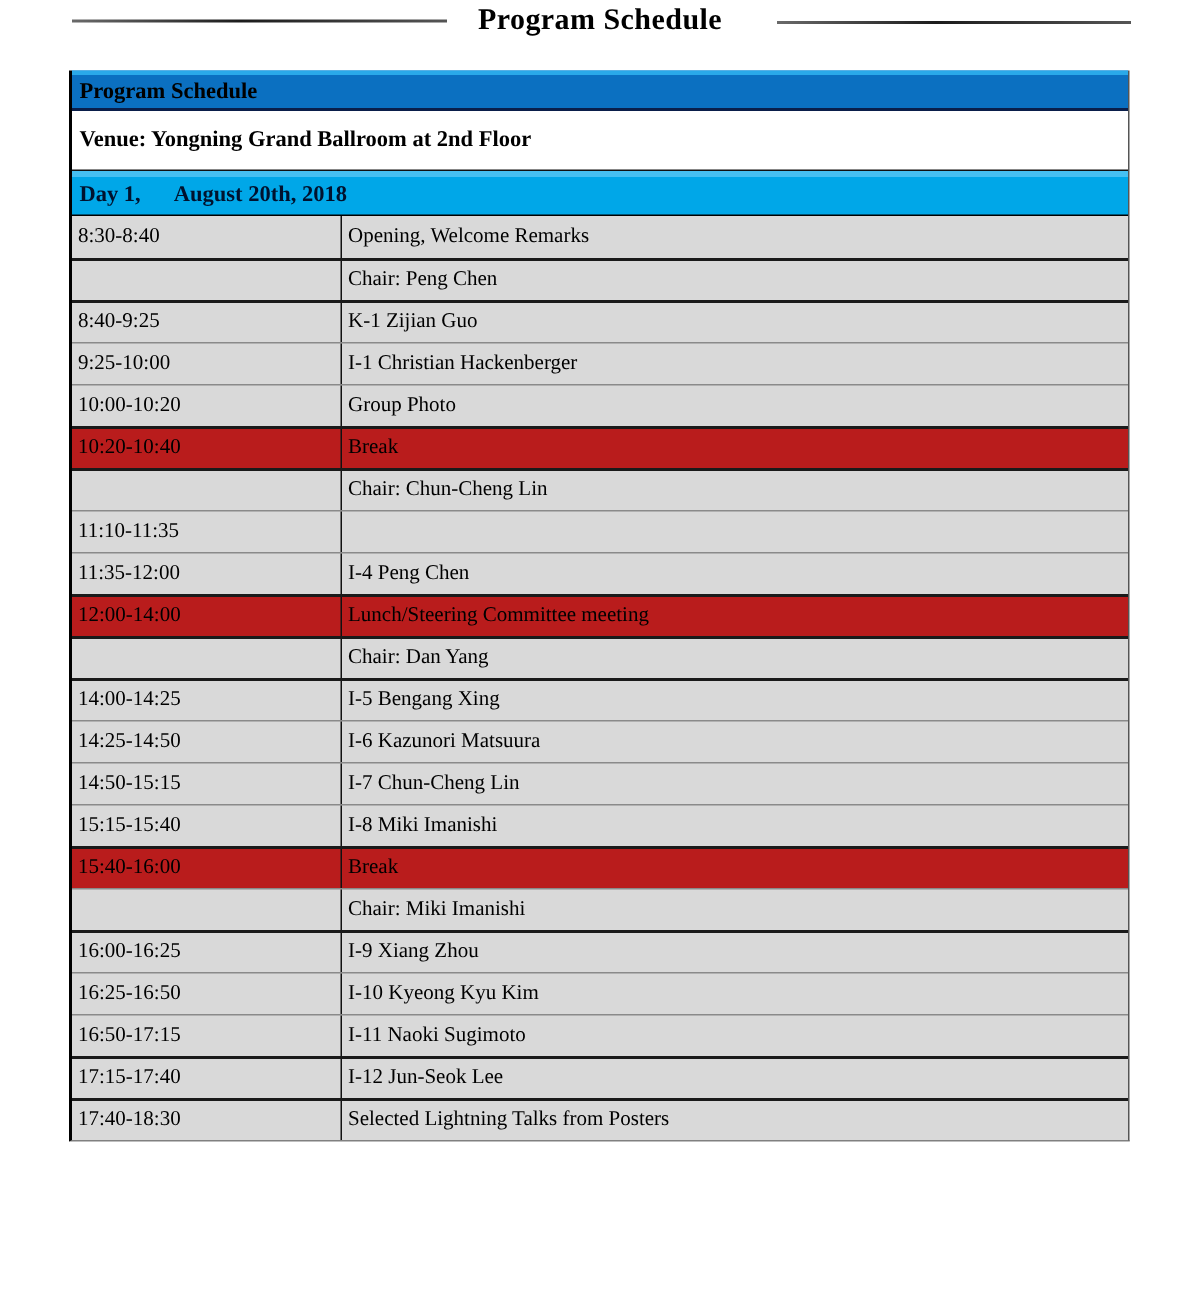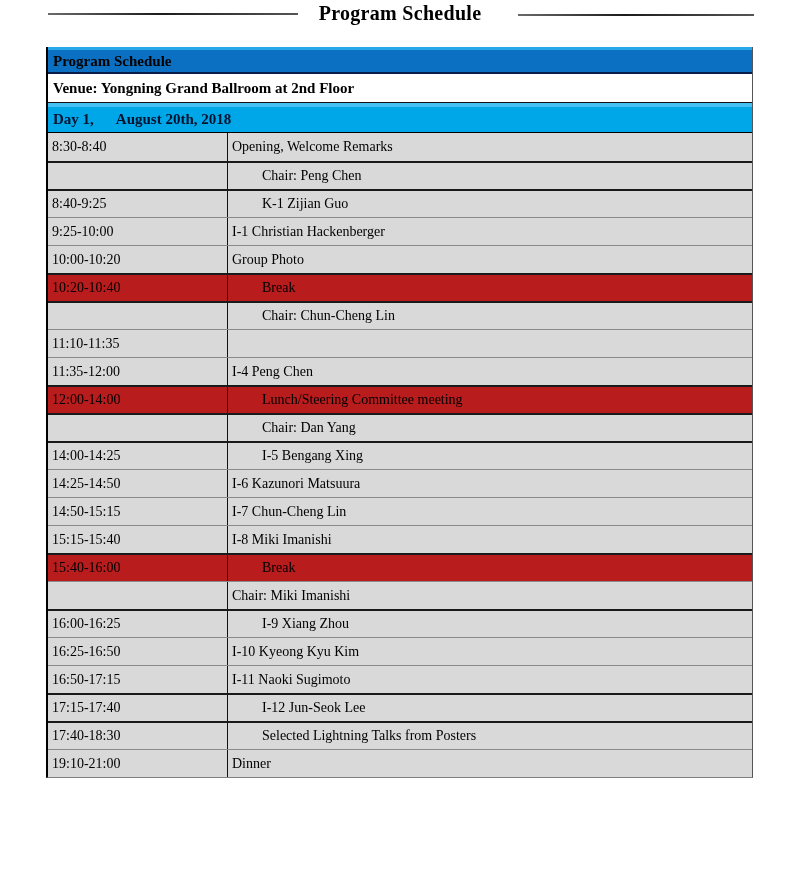--- a/index.html
+++ b/index.html
@@ -32,36 +32,36 @@
     box-sizing: border-box;
   }
   .hdr-row {
     box-sizing: border-box; display: flex; align-items: center;
     font-weight: bold; font-size: 15px; padding-left: 5px;
   }
   .hdr-main {
     height: 27px; background: var(--header-bg, #0b70c1);
     border-top: 3px solid #2aa9e9; border-bottom: 2px solid #0a1e4a;
   }
-  .hdr-venue { height: 29px; background: #ffffff; border-bottom: 1px solid #111; }
+  .hdr-venue { height: 40px; background: #ffffff; border-bottom: 1px solid #111; }
   .hdr-day {
     height: 30px; background: var(--day-bg, #00a7e8);
     border-top: 4px solid #45c0f2; border-bottom: 1px solid #000;
     color: #00122e;
   }
   .hdr-day .day-date { margin-left: 22px; }
 
   
   .trow {
     box-sizing: border-box; display: flex; align-items: stretch;
     height: 28px; font-size: 14px;
     border-top: 1px solid #8a8a8a;
   }
   .trow:first-child { border-top: none; }
-  .trow.dark-top { border-top: 2px solid #1a1a1a; gap: 30px; }
+  .trow.dark-top { border-top: 2px solid #1a1a1a; }
   .trow.bg-gray  { background: var(--row-gray, #d9d9d9); }
   .trow.bg-white { background: #b91c1c; justify-content: center; }
   .cell { display: flex; align-items: center; box-sizing: border-box; padding-left: 4px; }
   .cell.time  { width: 180px; border-right: 1px solid #111; }
   .cell.event { flex: 1; }
 </style>
 </head>
 <body>
 
 <div id="page">
@@ -164,20 +164,16 @@
           <div class="cell event">I-11 Naoki Sugimoto</div>
         </div>
         <div class="trow bg-gray dark-top">
           <div class="cell time">17:15-17:40</div>
           <div class="cell event">I-12 Jun-Seok Lee</div>
         </div>
         <div class="trow bg-gray dark-top">
           <div class="cell time">17:40-18:30</div>
           <div class="cell event">Selected Lightning Talks from Posters</div>
         </div>
-        <div class="trow bg-gray">
-          <div class="cell time">19:10-21:00</div>
-          <div class="cell event">Dinner</div>
-        </div>
       </div>
   </div>
 
 </div>
 
 </body></html>

